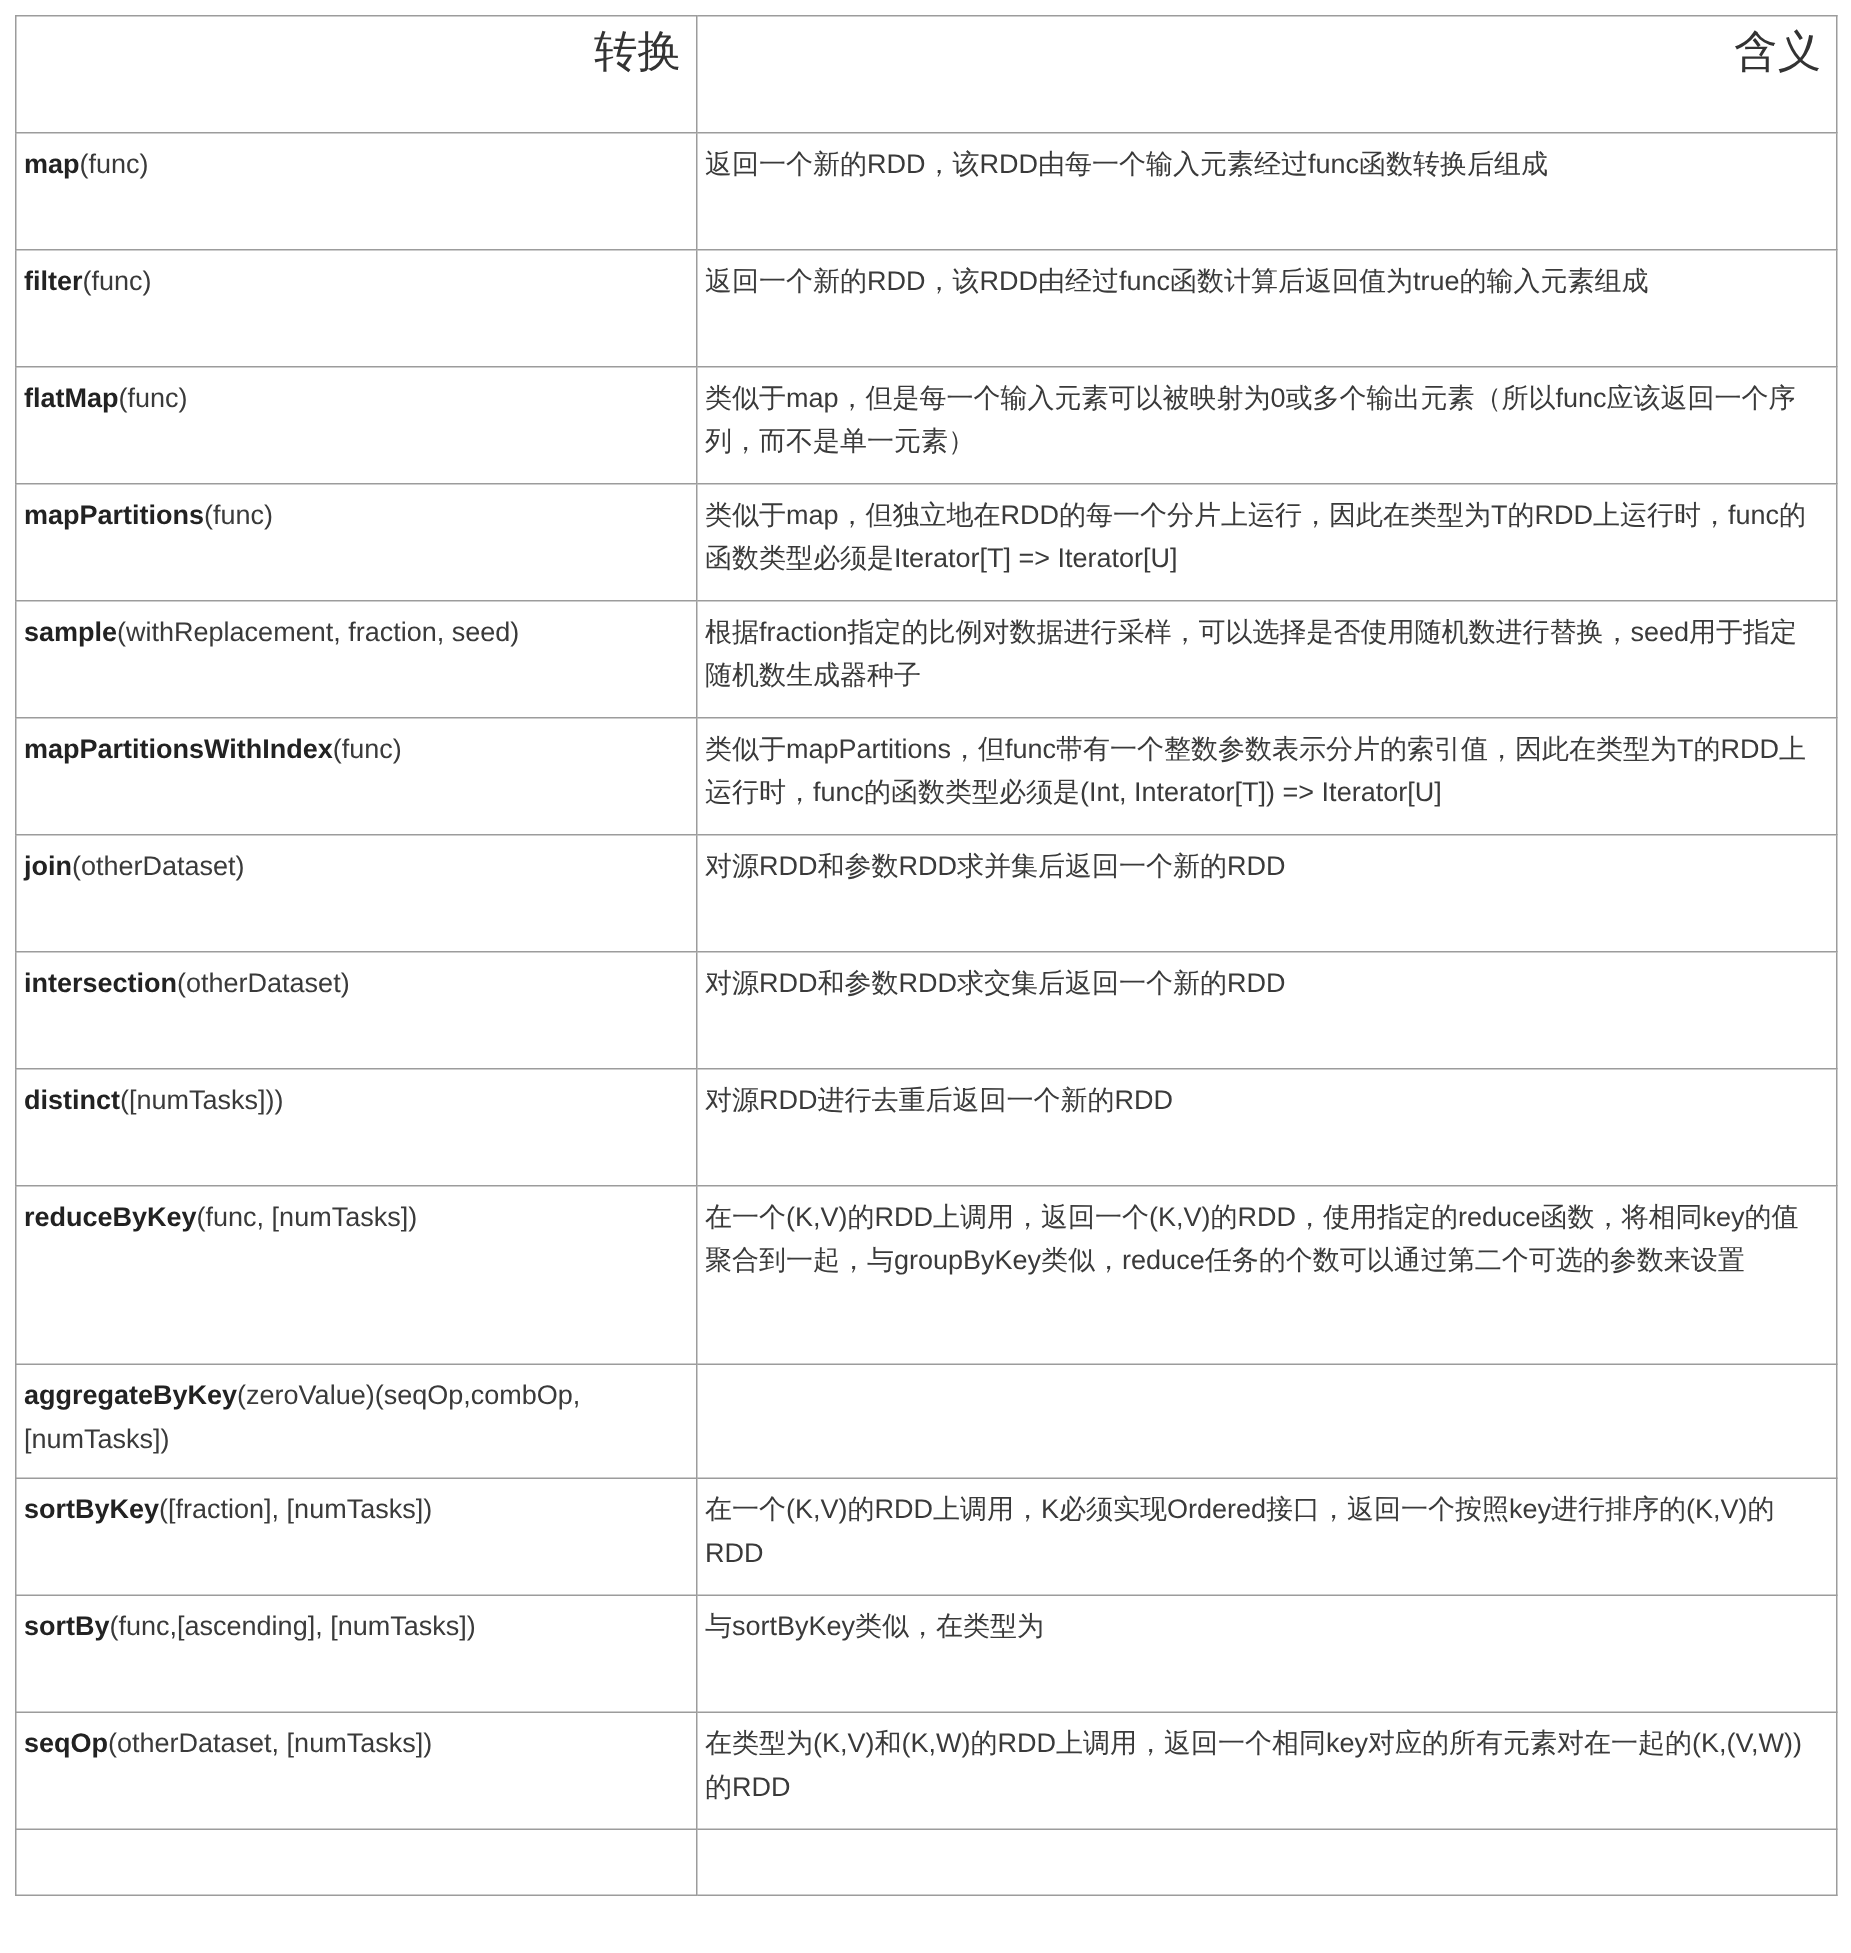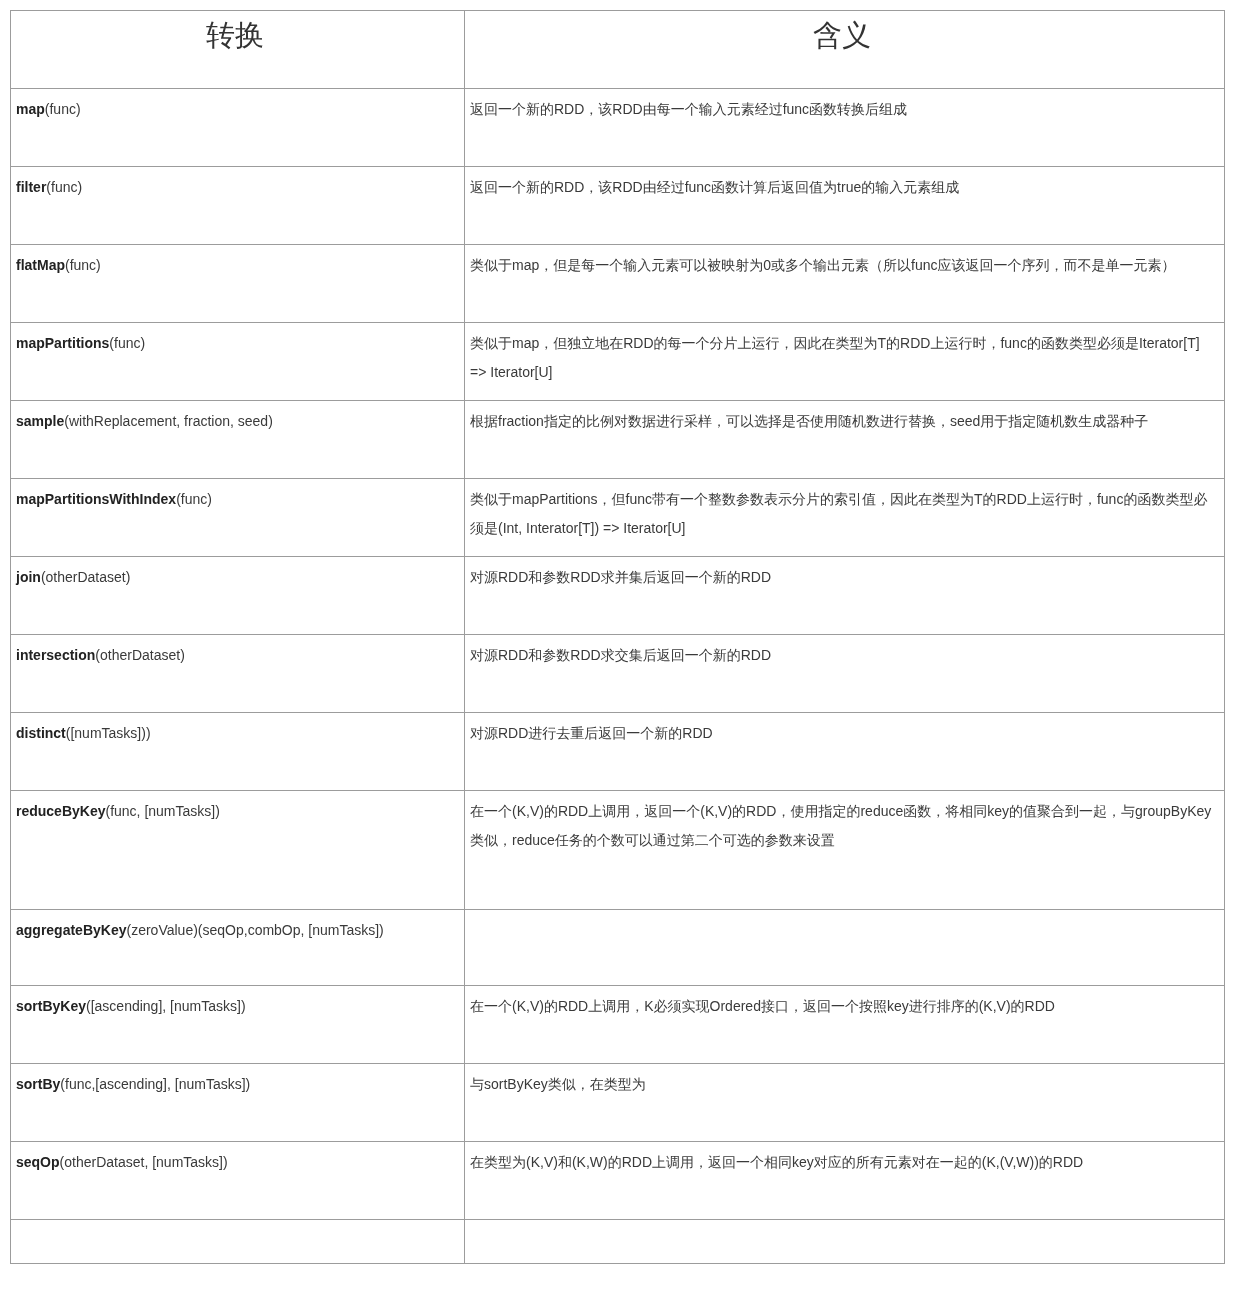--- a/index.html
+++ b/index.html
@@ -30,26 +30,26 @@
     box-sizing: border-box;
     padding: 6px 10px 4px 5px;
     overflow: hidden;
   }
   th.hdr {
     font-family: "Liberation Serif", "DejaVu Serif", serif;
     font-weight: 400;
     font-size: 29px;
     line-height: 36px;
     color: #333333;
-    text-align: center;
+    text-align: right;
     height: 78px;
     padding-top: 6px;
   }
   td {
-    font-size: 14px;
+    font-size: 18px;
     line-height: 29px;
     height: 78px;
   }
   td.transform-cell { color: #3a3a3a; }
   td.meaning-cell   { color: #3a3a3a; margin-top: 40px; }
   .fn {
     font-weight: 700;
     color: #222222;
   }
   .args { color: #3a3a3a; }
@@ -111,21 +111,21 @@
       </tr>
       <tr class="row-tall">
         <td class="transform-cell"><span class="fn">reduceByKey</span><span class="args">(func, [numTasks])</span></td>
         <td class="meaning-cell">在一个(K,V)的RDD上调用，返回一个(K,V)的RDD，使用指定的reduce函数，将相同key的值聚合到一起，与groupByKey类似，reduce任务的个数可以通过第二个可选的参数来设置</td>
       </tr>
       <tr class="row-short">
         <td class="transform-cell"><span class="fn">aggregateByKey</span><span class="args">(zeroValue)(seqOp,combOp, [numTasks])</span></td>
         <td class="meaning-cell"></td>
       </tr>
       <tr>
-        <td class="transform-cell"><span class="fn">sortByKey</span><span class="args">([ascending], [numTasks])</span></td>
+        <td class="transform-cell"><span class="fn">sortByKey</span><span class="args">([fraction], [numTasks])</span></td>
         <td class="meaning-cell">在一个(K,V)的RDD上调用，K必须实现Ordered接口，返回一个按照key进行排序的(K,V)的RDD</td>
       </tr>
       <tr>
         <td class="transform-cell"><span class="fn">sortBy</span><span class="args">(func,[ascending], [numTasks])</span></td>
         <td class="meaning-cell">与sortByKey类似，在类型为</td>
       </tr>
       <tr>
         <td class="transform-cell"><span class="fn">seqOp</span><span class="args">(otherDataset, [numTasks])</span></td>
         <td class="meaning-cell">在类型为(K,V)和(K,W)的RDD上调用，返回一个相同key对应的所有元素对在一起的(K,(V,W))的RDD</td>
       </tr>

